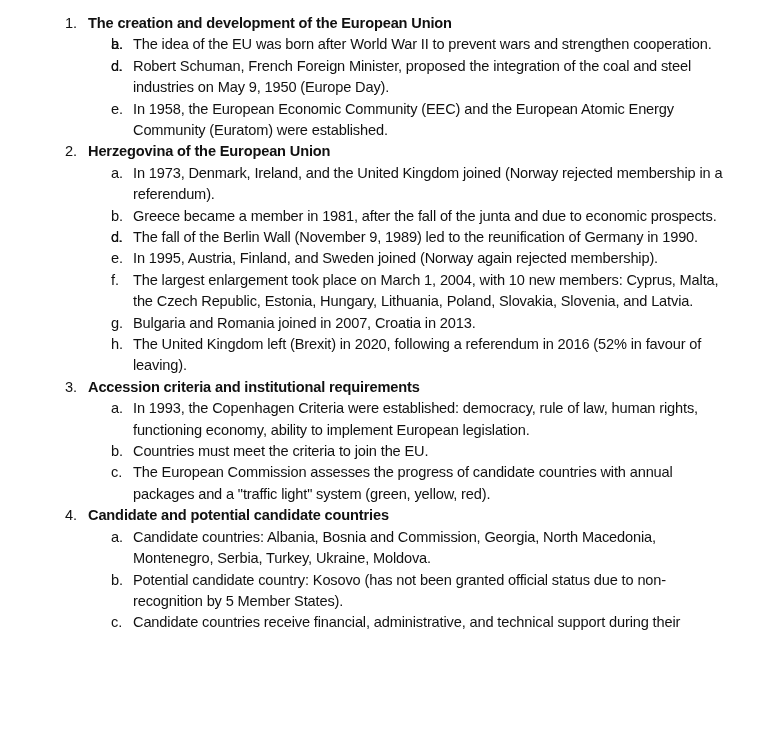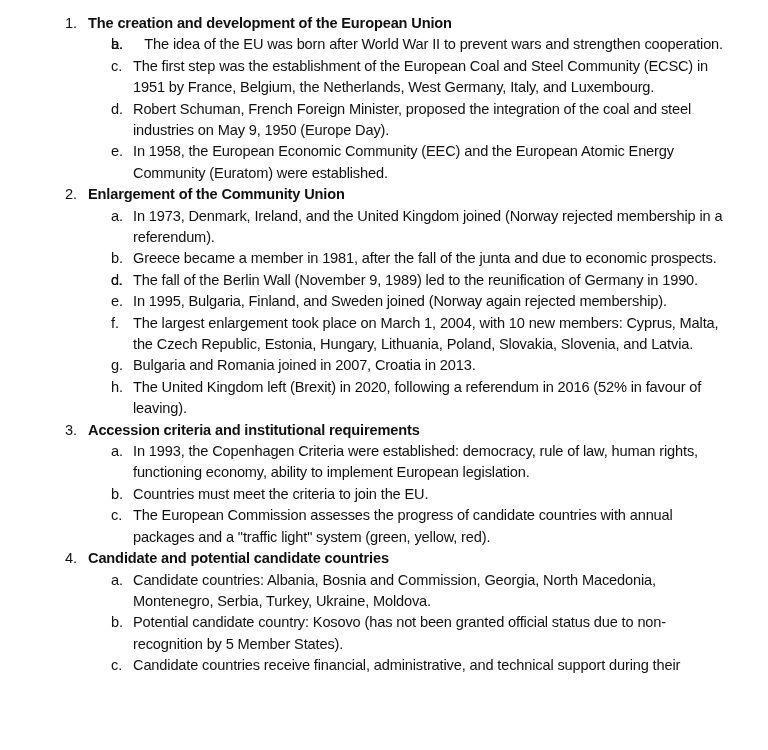--- a/index.html
+++ b/index.html
@@ -64,59 +64,58 @@
   <div class="section">
     <div class="sec-head">
       <span class="sec-num">1.</span>
       <span class="sec-title">The creation and development of the European Union</span>
     </div>
     <div class="item">
       <span class="item-label">a.</span>
     </div>
     <div class="item">
       <span class="item-label">b.</span>
-      <span class="item-text" style="white-space:nowrap;text-align:right;">The idea of the EU was born after World War II to prevent wars and strengthen cooperation.</span>
+      <span class="item-text" style="white-space:nowrap;">The idea of the EU was born after World War II to prevent wars and strengthen cooperation.</span>
     </div>
     <div class="item">
       <span class="item-label">c.</span>
-      <span class="item-text">The first step was the establishment of the European Coal and Steel Community (ECSC) in 1951 by France, Belgium, the Netherlands, West Germany, Italy, and Luxembourg.</span>
     </div>
     <div class="item">
       <span class="item-label">d.</span>
       <span class="item-text">Robert Schuman, French Foreign Minister, proposed the integration of the coal and steel industries on May 9, 1950 (Europe Day).</span>
     </div>
     <div class="item">
       <span class="item-label">e.</span>
       <span class="item-text">In 1958, the European Economic Community (EEC) and the European Atomic Energy Community (Euratom) were established.</span>
     </div>
   </div>
 
   <div class="section">
     <div class="sec-head">
       <span class="sec-num">2.</span>
-      <span class="sec-title">Enlargement of the Community Union</span>
+      <span class="sec-title">Herzegovina of the European Union</span>
     </div>
     <div class="item">
       <span class="item-label">a.</span>
       <span class="item-text">In 1973, Denmark, Ireland, and the United Kingdom joined (Norway rejected membership in a referendum).</span>
     </div>
     <div class="item">
       <span class="item-label">b.</span>
       <span class="item-text">Greece became a member in 1981, after the fall of the junta and due to economic prospects.</span>
     </div>
     <div class="item">
       <span class="item-label">c.</span>
     </div>
     <div class="item">
       <span class="item-label">d.</span>
       <span class="item-text" style="white-space:nowrap;">The fall of the Berlin Wall (November 9, 1989) led to the reunification of Germany in 1990.</span>
     </div>
     <div class="item">
       <span class="item-label">e.</span>
-      <span class="item-text" style="white-space:nowrap;">In 1995, Bulgaria, Finland, and Sweden joined (Norway again rejected membership).</span>
+      <span class="item-text" style="white-space:nowrap;">In 1995, Austria, Finland, and Sweden joined (Norway again rejected membership).</span>
     </div>
     <div class="item">
       <span class="item-label">f.</span>
       <span class="item-text">The largest enlargement took place on March 1, 2004, with 10 new members: Cyprus, Malta, the Czech Republic, Estonia, Hungary, Lithuania, Poland, Slovakia, Slovenia, and Latvia.</span>
     </div>
     <div class="item">
       <span class="item-label">g.</span>
       <span class="item-text">Bulgaria and Romania joined in 2007, Croatia in 2013.</span>
     </div>
     <div class="item">

